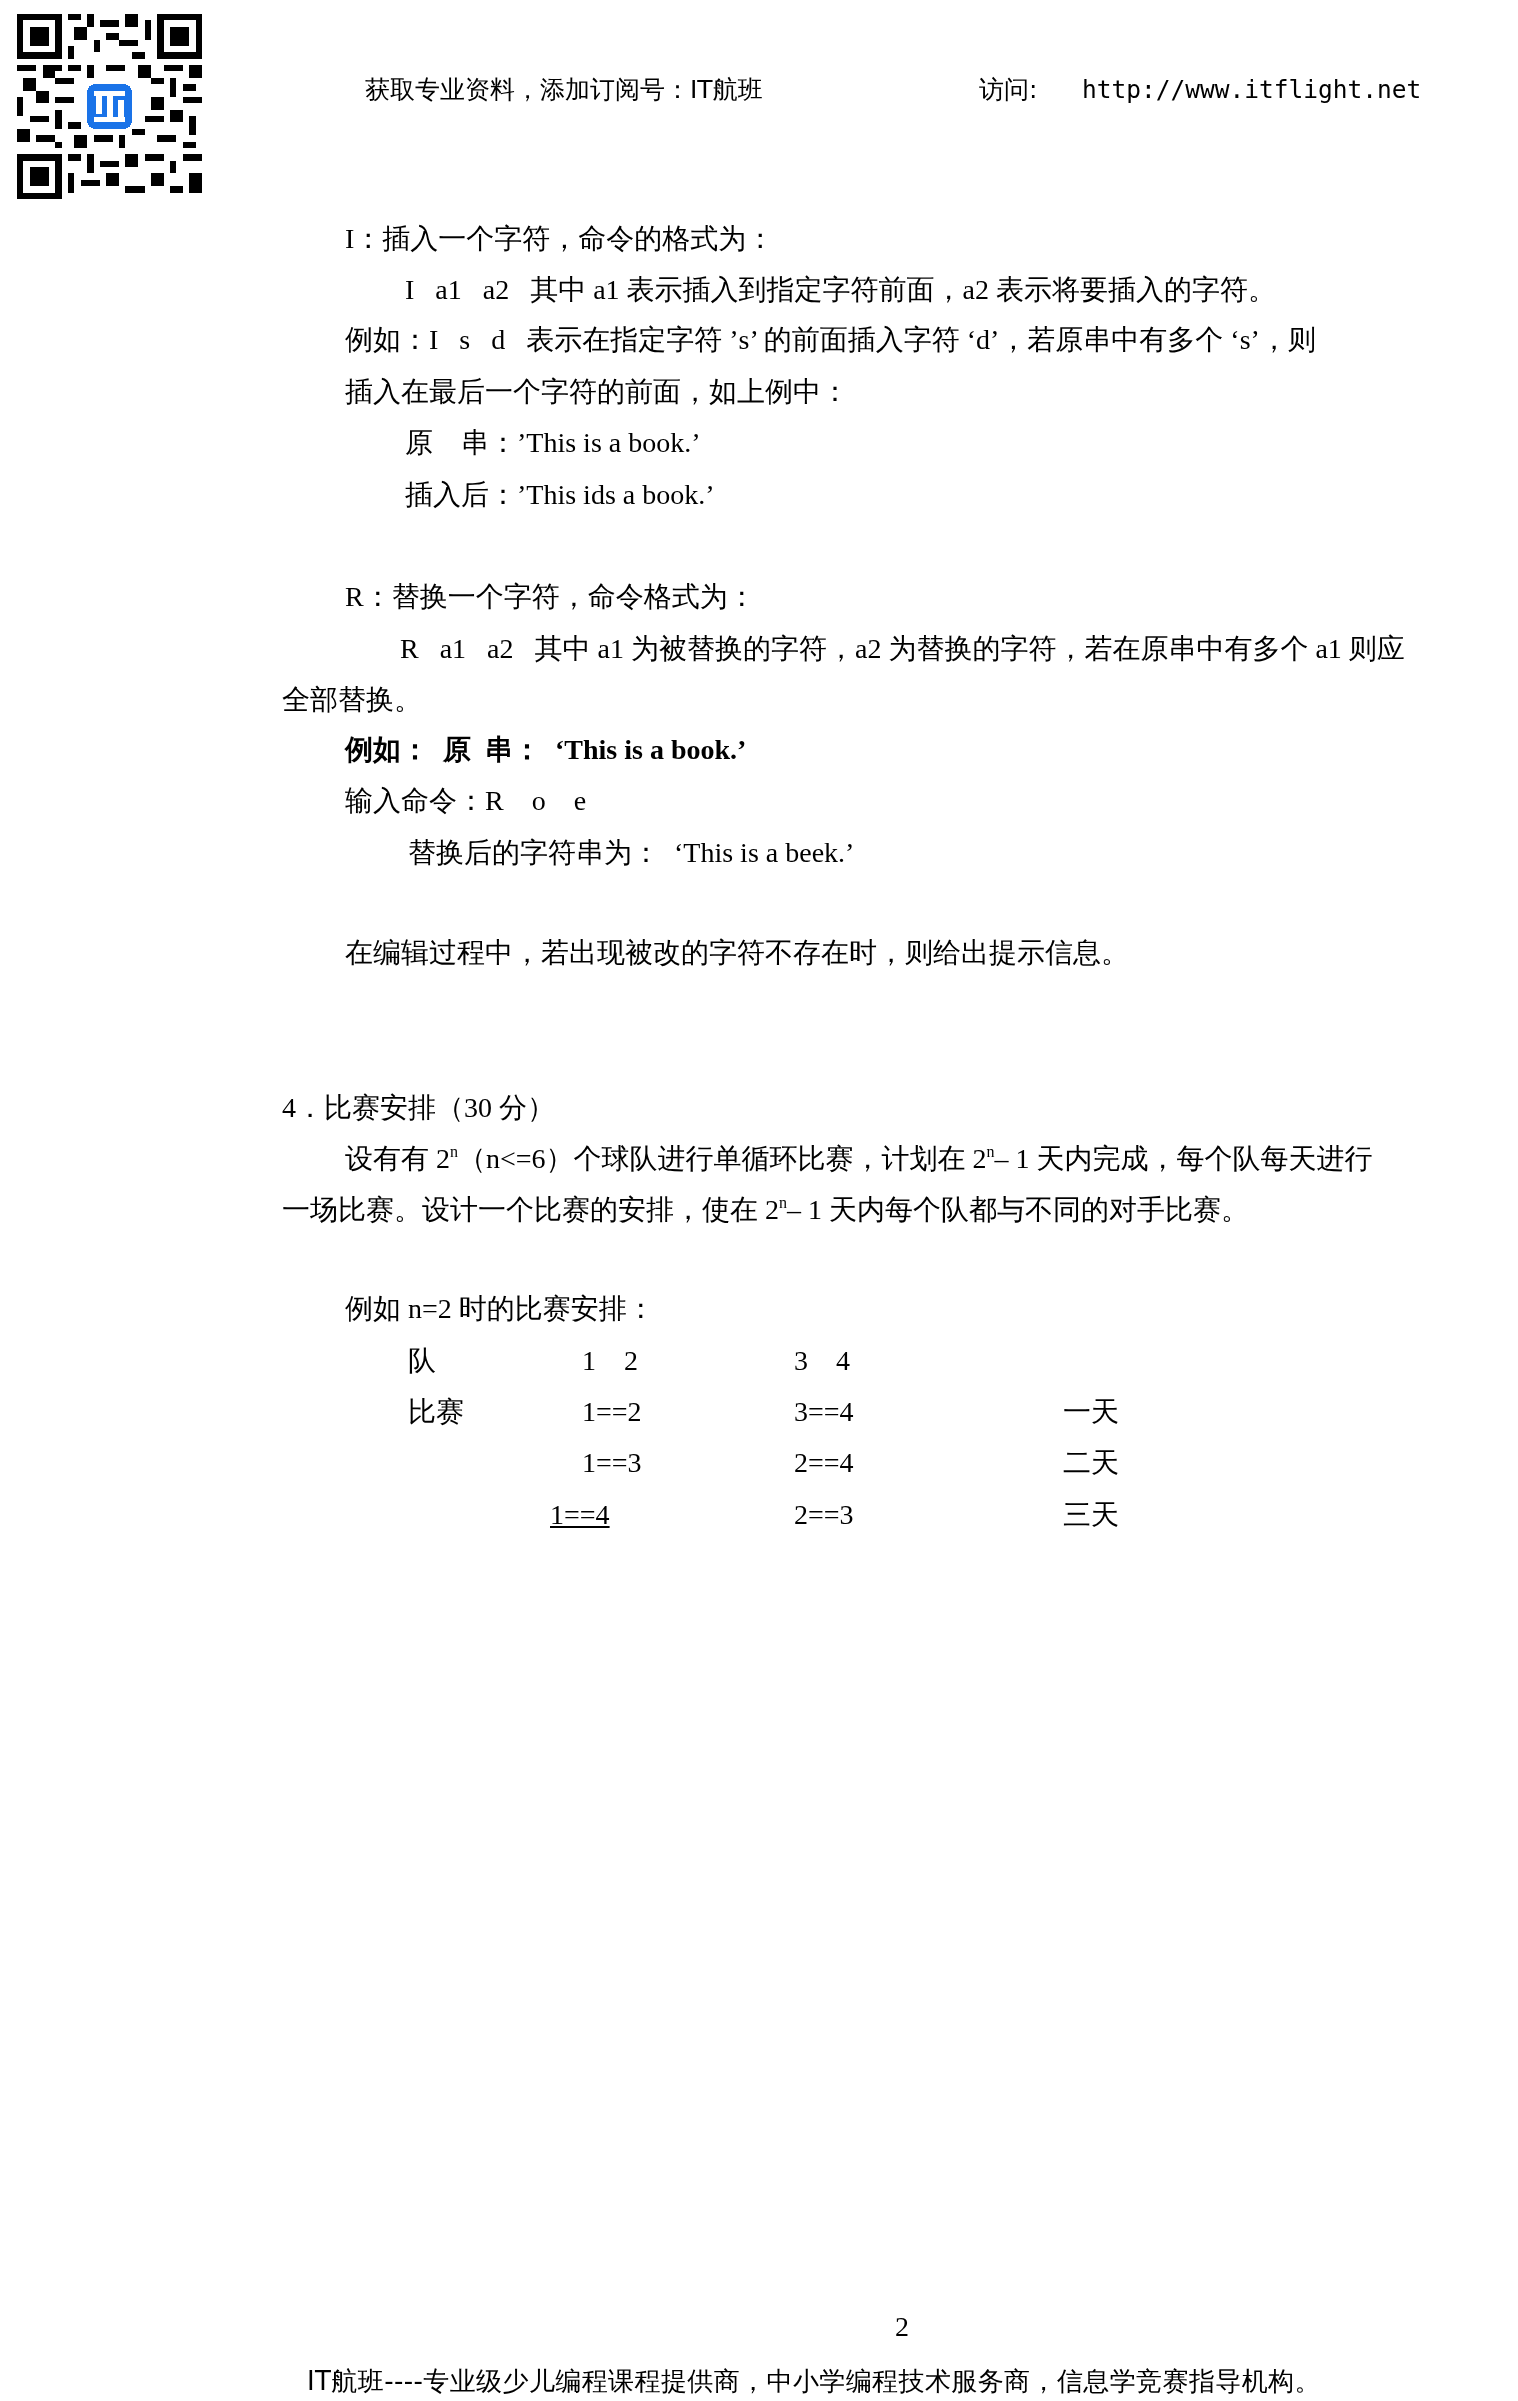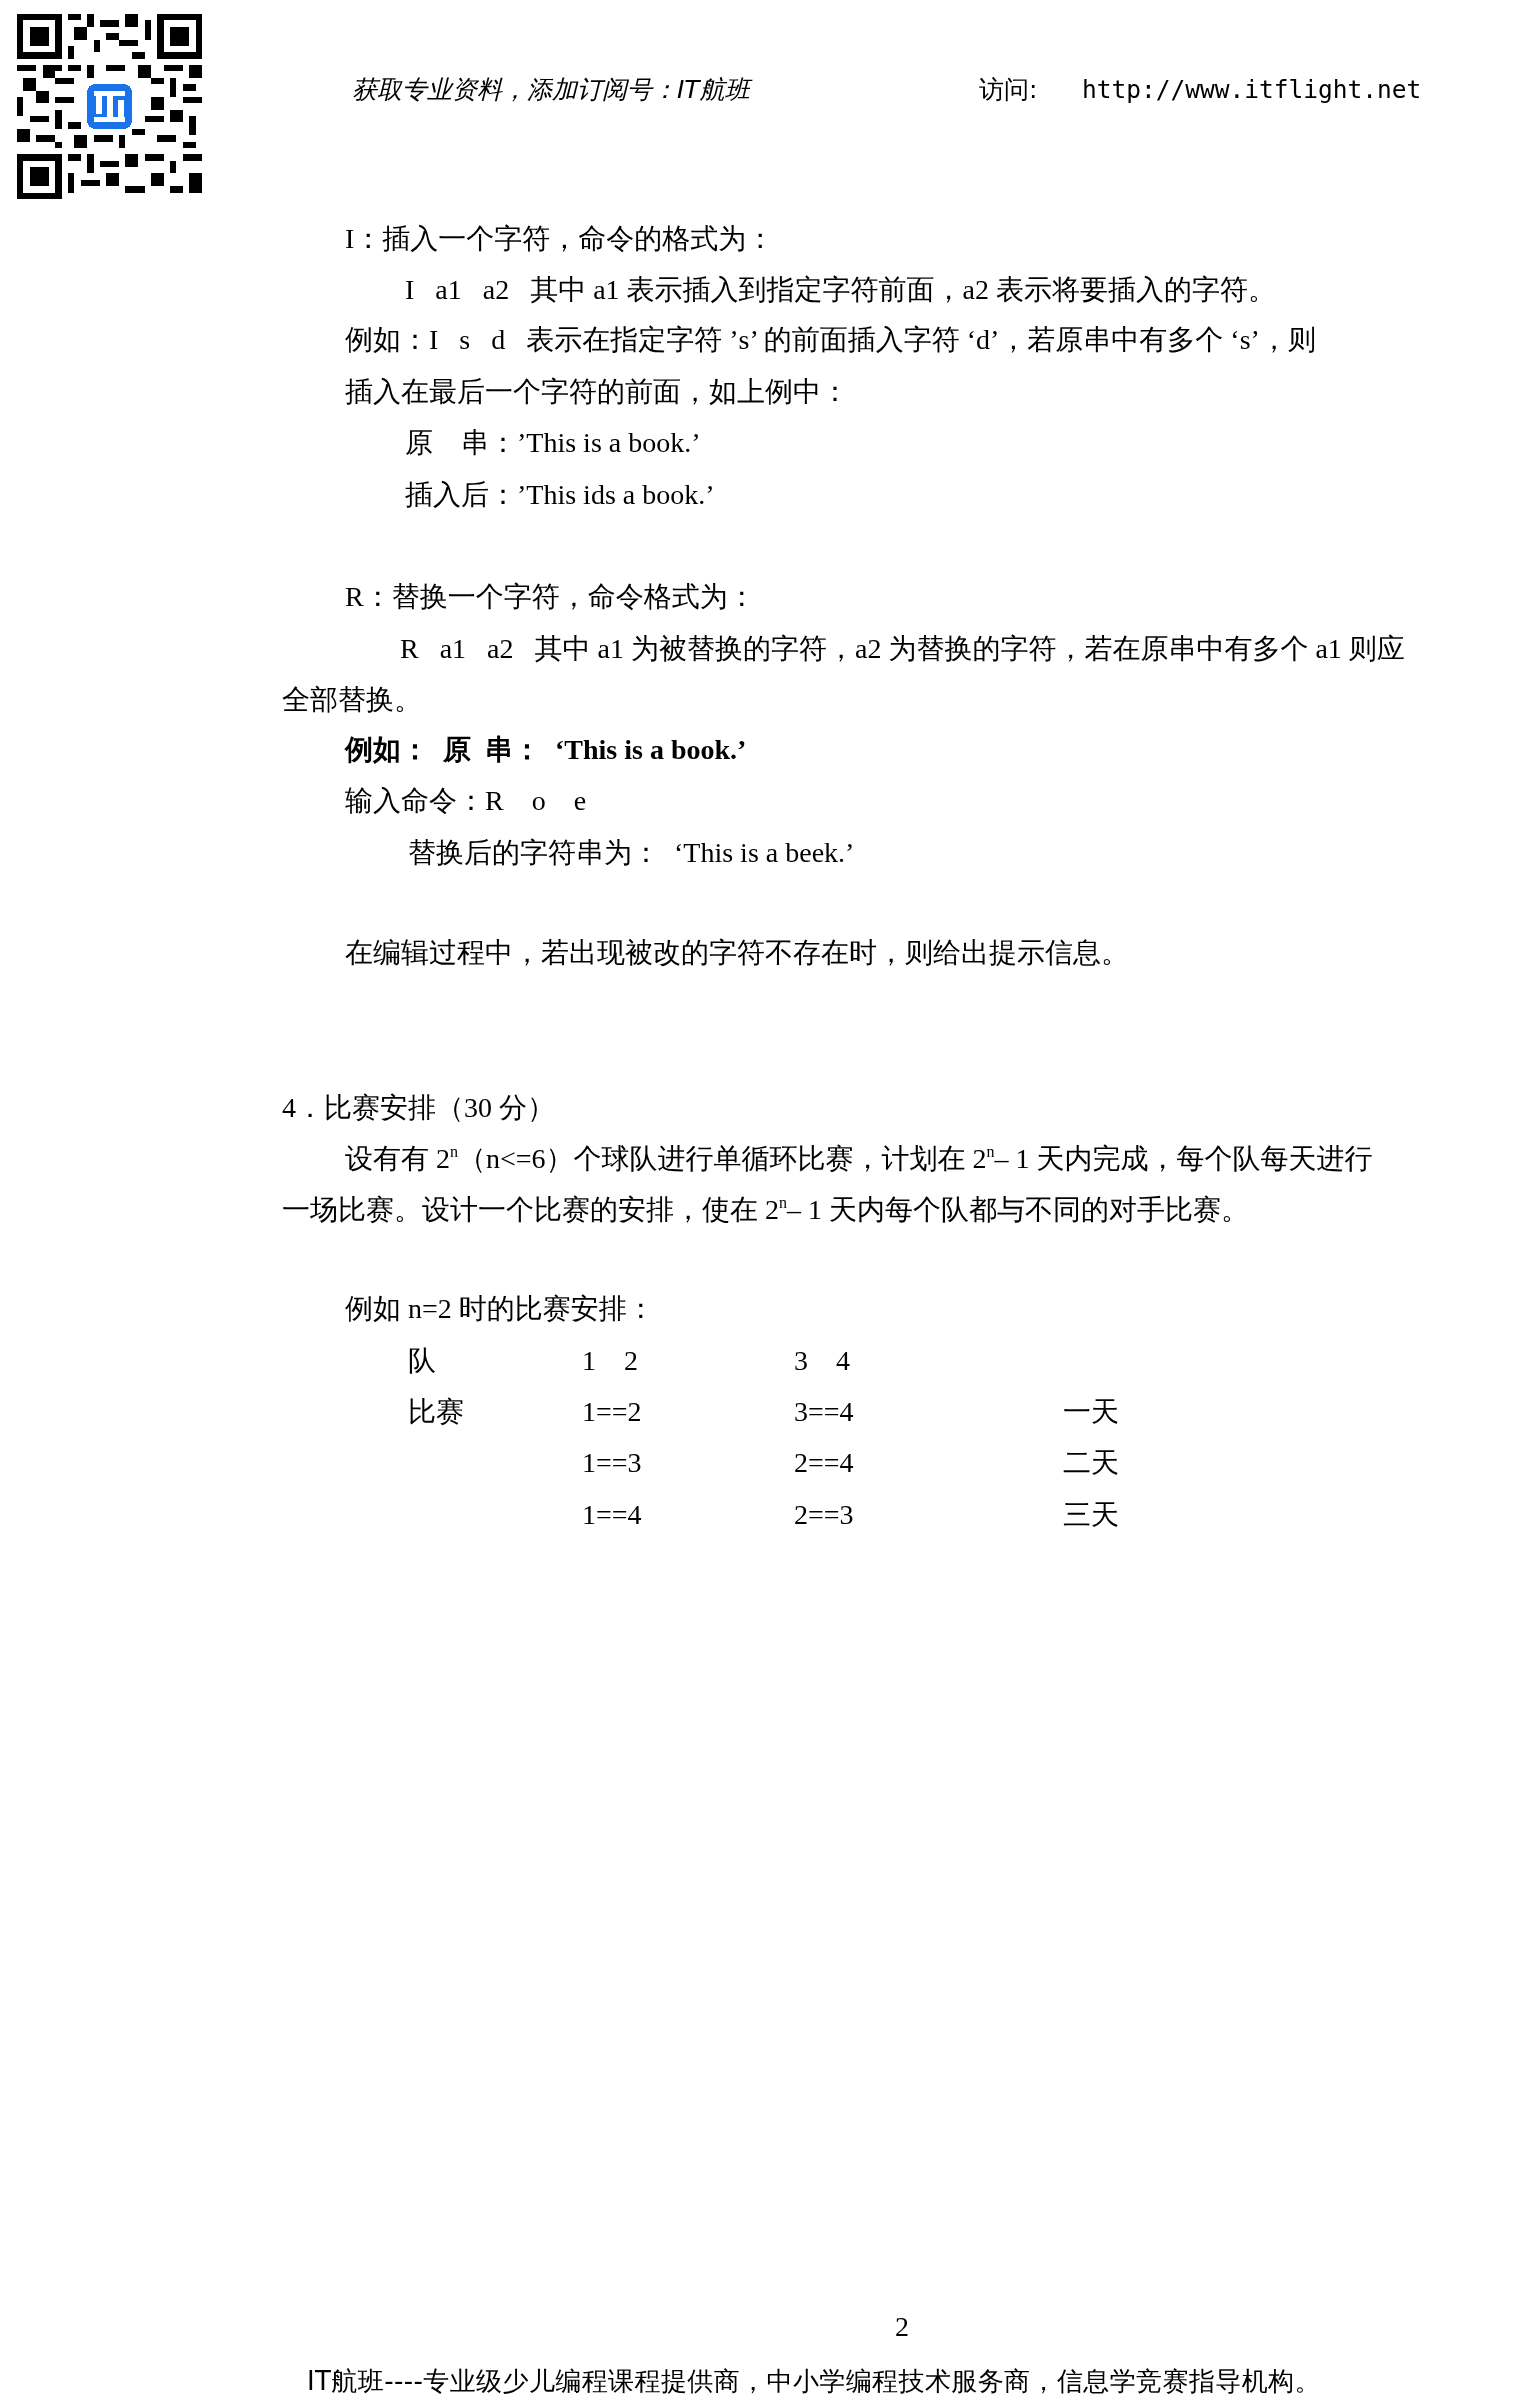--- a/index.html
+++ b/index.html
@@ -97,21 +97,21 @@
     <rect x="10.5" y="10.5" width="8" height="8" rx="1.4" fill="#fff"></rect>
     <rect x="11" y="11" width="7" height="7" rx="1.2" fill="#1a73e8"></rect>
     <rect x="12" y="12" width="5" height="0.9" fill="#fff"></rect>
     <rect x="12.4" y="12" width="0.9" height="3.6" fill="#fff"></rect>
     <rect x="14.1" y="12" width="0.9" height="4.8" fill="#fff"></rect>
     <rect x="15.8" y="13.5" width="0.9" height="2.6" fill="#fff"></rect>
     <rect x="12" y="16.1" width="5" height="0.9" fill="#fff"></rect>
   </svg>
 </div>
 
-<div class="abs sans hdr" style="left:352px;font-style:italic;">获取专业资料，添加订阅号：IT航班</div>
+<div class="abs sans hdr" style="left:365px;">获取专业资料，添加订阅号：IT航班</div>
 <div class="abs sans hdr" style="left:979px;">访问:</div>
 <div class="abs mono hdr" style="left:1082px; font-size:24.5px;">http://www.itflight.net</div>
 
 <div class="abs serif" style="left:345px; top:223px;">I：插入一个字符，命令的格式为：</div>
 <div class="abs serif" style="left:405px; top:274px;">I   a1   a2   其中 a1 表示插入到指定字符前面，a2 表示将要插入的字符。</div>
 <div class="abs serif" style="left:345px; top:324px;">例如：I   s   d   表示在指定字符 ’s’ 的前面插入字符 ‘d’，若原串中有多个 ‘s’，则</div>
 <div class="abs serif" style="left:345px; top:376px;">插入在最后一个字符的前面，如上例中：</div>
 <div class="abs serif" style="left:405px; top:427px;">原    串：’This is a book.’</div>
 <div class="abs serif" style="left:405px; top:479px;">插入后：’This ids a book.’</div>
 
@@ -138,20 +138,20 @@
   <div class="abs serif" style="left:408px; top:1396px;">比赛</div>
 
   <div class="abs serif" style="left:582px; top:1396px;text-align:right;">1==2</div>
   <div class="abs serif" style="left:794px; top:1396px;">3==4</div>
   <div class="abs serif" style="left:1063px; top:1396px;">一天</div>
 
   <div class="abs serif" style="left:582px; top:1447px;">1==3</div>
   <div class="abs serif" style="left:794px; top:1447px;">2==4</div>
   <div class="abs serif" style="left:1063px; top:1447px;">二天</div>
 
-  <div class="abs serif" style="left:582px; top:1499px;">1==4</div>
+  <div class="abs serif" style="left:550px; top:1499px;text-decoration:underline;">1==4</div>
   <div class="abs serif" style="left:794px; top:1499px;">2==3</div>
   <div class="abs serif" style="left:1063px; top:1499px;">三天</div>
 </div>
 
 <div class="abs serif pagenum">2</div>
 <div class="abs sans footer">IT航班----专业级少儿编程课程提供商，中小学编程技术服务商，信息学竞赛指导机构。</div>
 
 
 </body></html>

